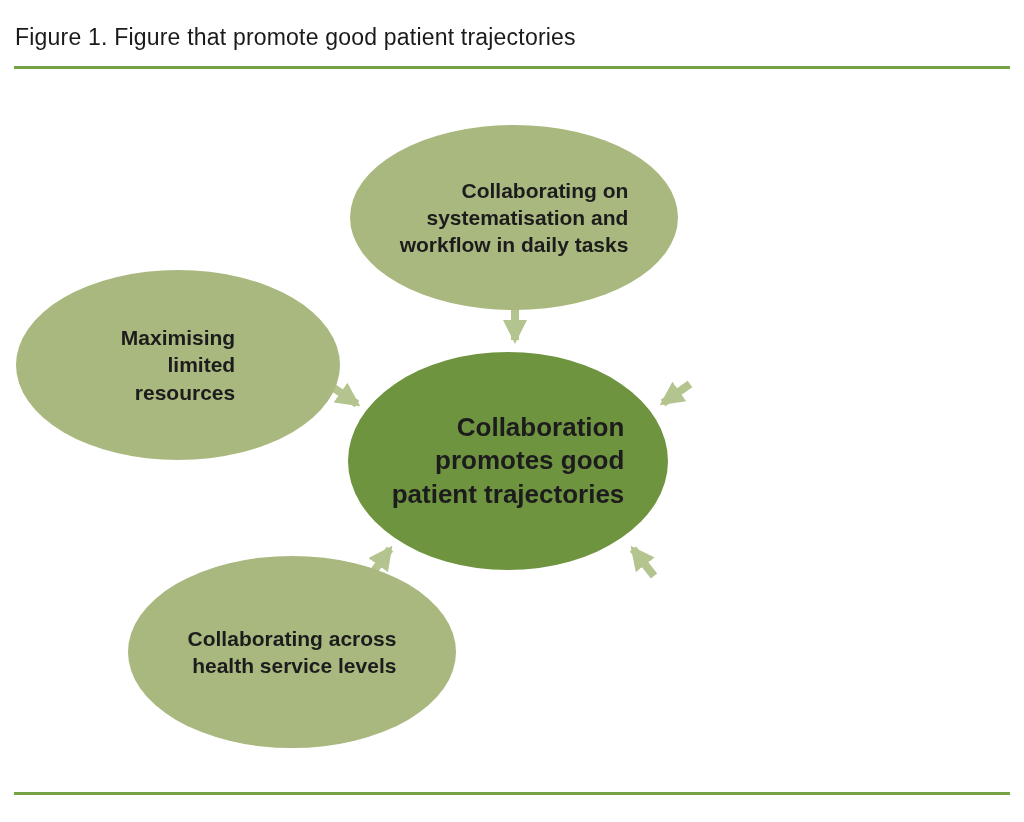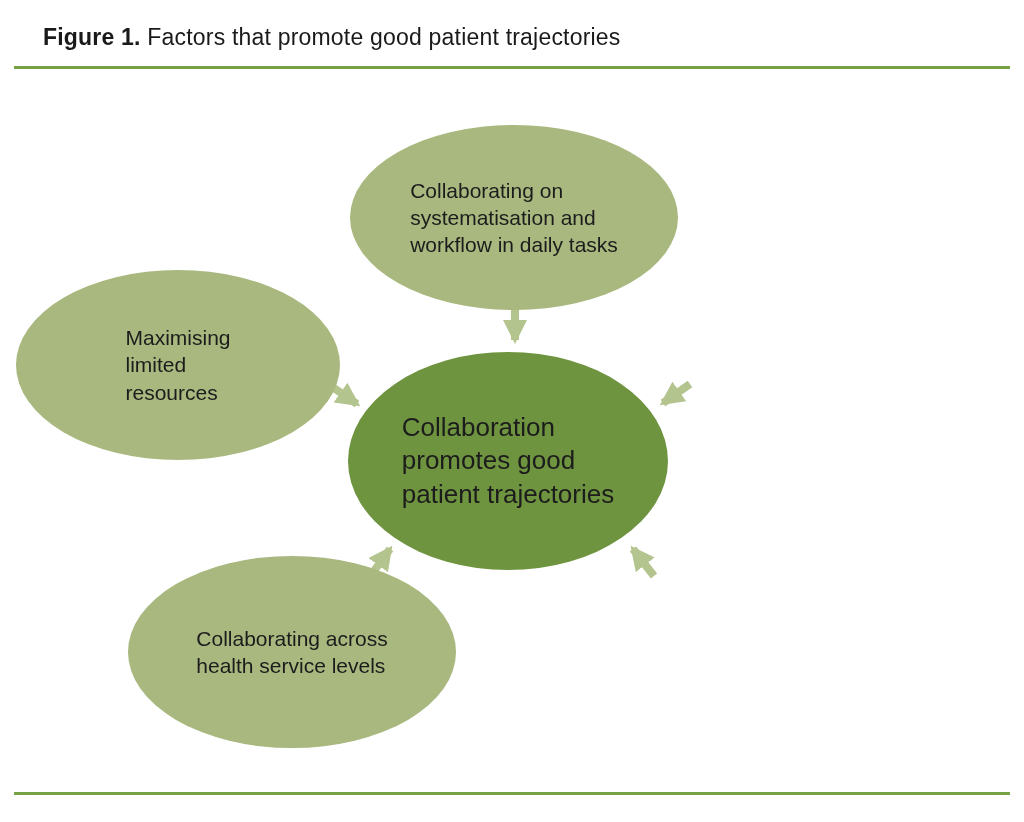--- a/index.html
+++ b/index.html
@@ -17,40 +17,40 @@
   }
   .fig-title {
     position: absolute;
     left: 15px;
     top: 24px;
     font-size: 23px;
     color: #1a1a1a;
     letter-spacing: 0.2px;
     white-space: nowrap;
   }
-  .fig-title .fig-label { font-weight: bold; margin-left: 28px; }
+  .fig-title .fig-label { font-weight: normal; }
   .rule {
     position: absolute;
     left: 14px;
     width: 996px;
     height: 3px;
     background: #76a243;
   }
   .rule-top { top: 66px; }
   .rule-bottom { top: 792px; }
 
   .ellipse {
     position: absolute;
     border-radius: 50%;
     display: flex;
     align-items: center;
     justify-content: center;
-    text-align: left;
+    text-align: right;
     color: #1c1c1c;
-    font-weight: normal;
+    font-weight: bold;
   }
   .ellipse span {
     white-space: pre-line;
     line-height: 1.3;
   }
   .node {
     background: #a8b87e;
     font-size: 21px;
   }
   .center-node {
@@ -73,21 +73,21 @@
     height: 822px;
     pointer-events: none;
   }
 </style>
 </head>
 <body>
 
 <div class="canvas">
 
   <div class="fig-title">
-    <span class="fig-label">Figure 1.</span><span> Factors that promote good patient trajectories</span>
+    <span class="fig-label">Figure 1.</span><span> Figure that promote good patient trajectories</span>
   </div>
 
   <div class="rule rule-top"></div>
 
   <svg class="arrows" viewBox="0 0 1024 822" xmlns="http://www.w3.org/2000/svg">
     <defs>
       <marker id="ah" markerWidth="3" markerHeight="3" refX="2.5" refY="1.5" orient="auto">
         <path d="M0,0 L3,1.5 L0,3 Z" fill="#b4c48e"></path>
       </marker>
     </defs>

